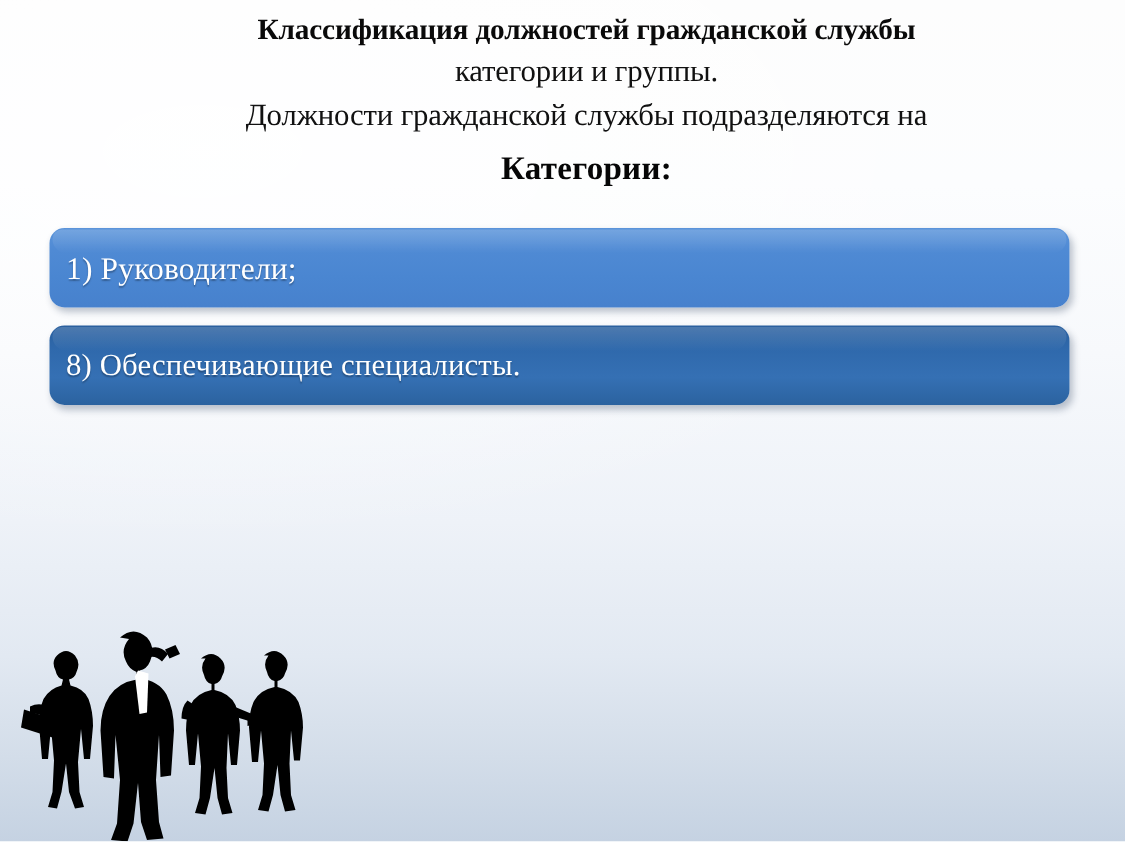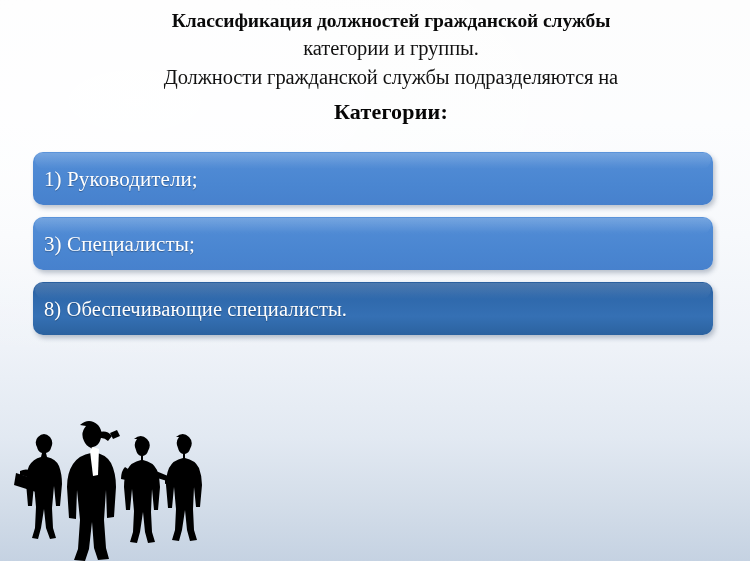--- a/index.html
+++ b/index.html
@@ -137,23 +137,20 @@
     <div class="title-line">Классификация должностей гражданской службы</div>
     <div class="subtitle-line">категории и группы.</div>
     <div class="subtitle-line">Должности гражданской службы подразделяются на</div>
     <div class="section-title">Категории:</div>
   </div>
 
   <div class="bars">
     <div class="bar light">
       <span class="bar-label">1) Руководители;</span>
     </div>
-    <div class="bar light">
-      <span class="bar-label">3) Специалисты;</span>
-    </div>
     <div class="bar dark">
       <span class="bar-label">8) Обеспечивающие специалисты.</span>
     </div>
   </div>
 
   <div class="people">
     <svg viewBox="0 0 210 150" xmlns="http://www.w3.org/2000/svg" aria-hidden="true">
       <defs>
         <linearGradient id="reflFade" x1="0" y1="0" x2="0" y2="1">
           <stop offset="0%" stop-color="#000000" stop-opacity="0.34"></stop>

